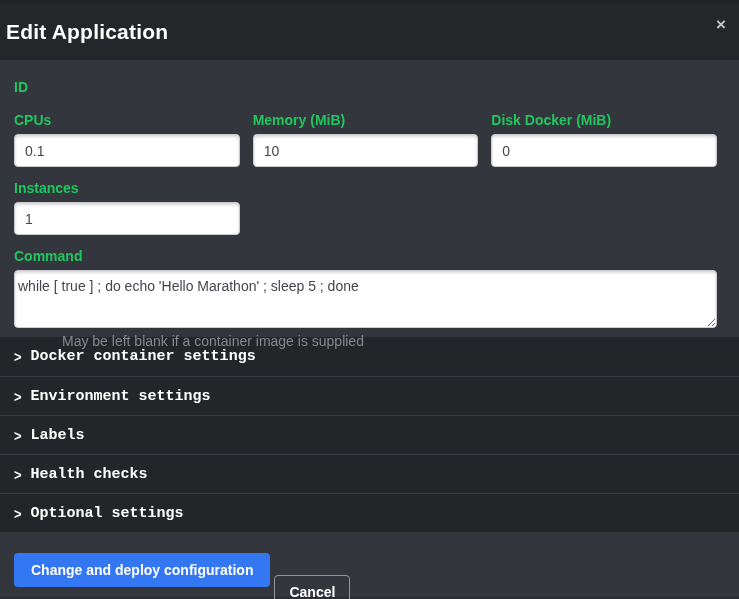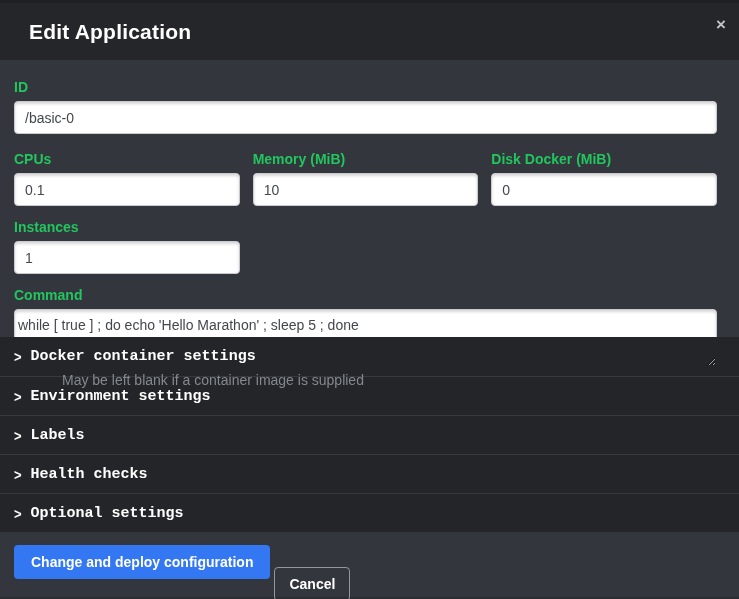--- a/index.html
+++ b/index.html
@@ -11,21 +11,21 @@
     position: relative;
   }
   .top-edge { height: 3px; background: #1E2023; }
 
   
   .modal-header {
     height: 57px;
     background: #242629;
     display: flex;
     align-items: center;
-    padding: 0 29px;
+    padding: 0 6px;
     position: relative;
   }
   .modal-title {
     color: #FFFFFF;
     font-size: 21px;
     font-weight: 700;
     letter-spacing: 0.2px;
   }
   .close-btn {
     position: absolute;
@@ -101,21 +101,21 @@
     color: #FFFFFF;
     font-size: 15px;
     font-weight: 700;
     font-family: Liberation Mono, monospace;
   }
 
   
   .modal-footer {
     height: 67px;
     background: #33363D;
-    padding: 13px 14px;
+    padding: 21px 14px;
     display: flex;
     gap: 4px;
     align-items: flex-start;
     box-shadow: inset 0 -2px 0 #2A2D31;
   }
   .btn {
     height: 34px;
     border-radius: 4px;
     font-family: "Liberation Sans", sans-serif;
     font-size: 14px;
@@ -145,21 +145,20 @@
 
   <div class="modal-header">
     <h1 class="modal-title">Edit Application</h1>
     <button class="close-btn">×</button>
   </div>
 
   <div class="modal-body">
 
     <div class="field">
       <label class="field-label">ID</label>
-      <input class="text-input" type="text" value="/basic-0" style="">
     </div>
 
     <div class="field-row">
       <div class="field">
         <label class="field-label">CPUs</label>
         <input class="text-input" type="text" value="0.1" style="">
       </div>
       <div class="field">
         <label class="field-label">Memory (MiB)</label>
         <input class="text-input" type="text" value="10" style="">

